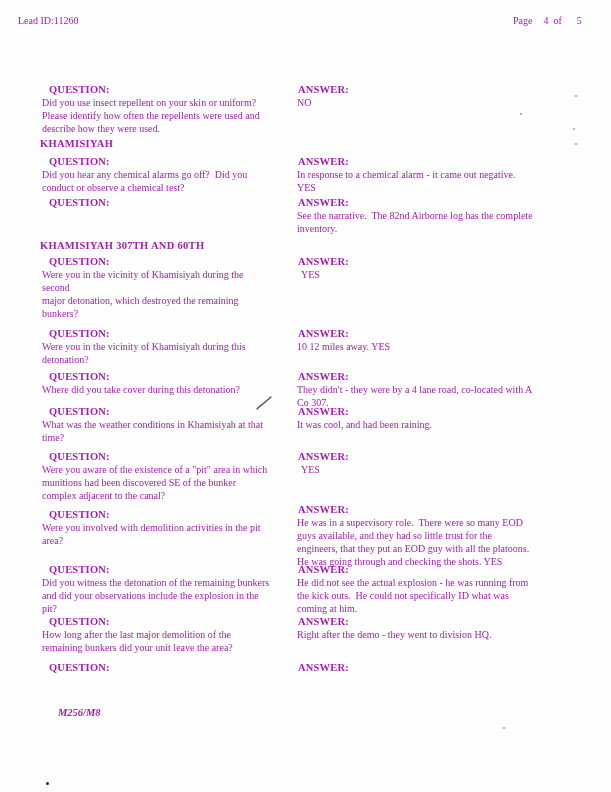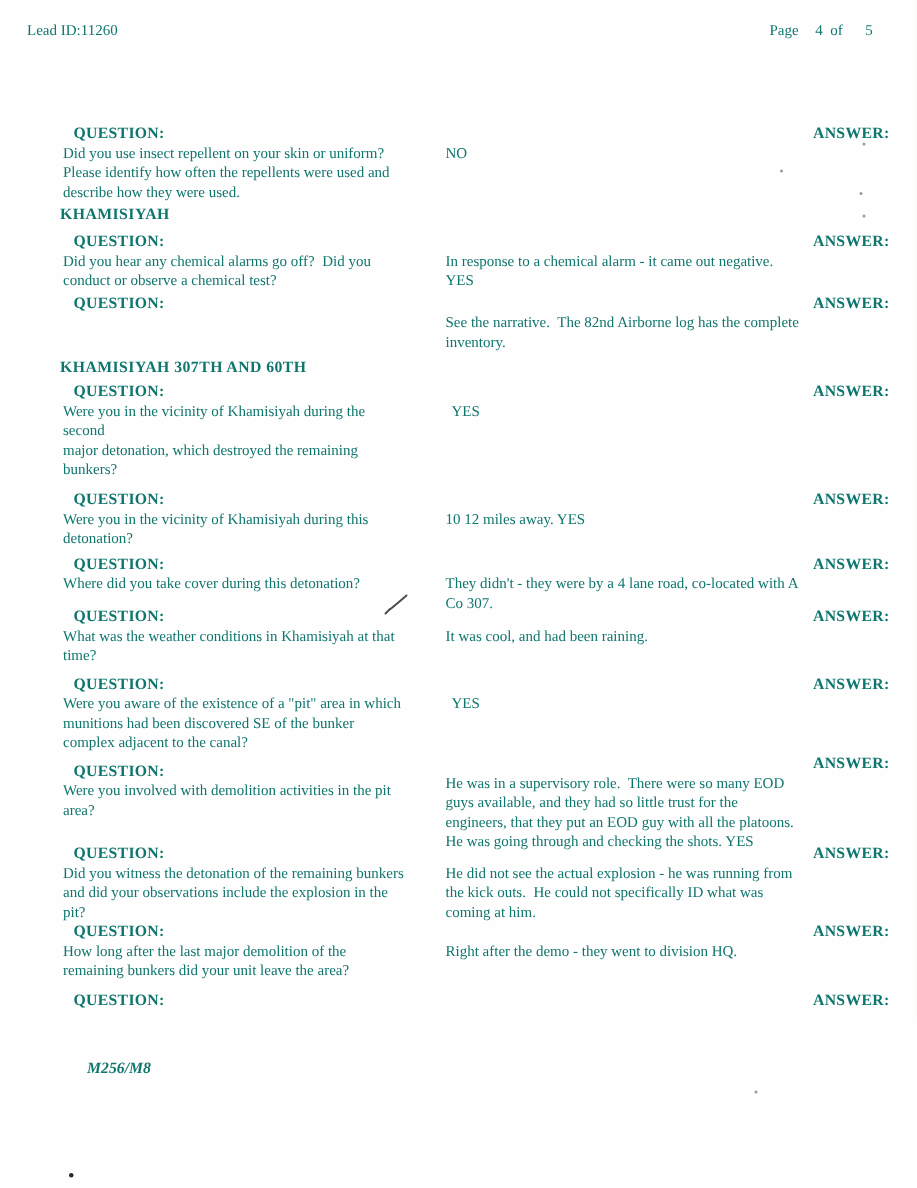--- a/index.html
+++ b/index.html
@@ -5,21 +5,21 @@
   html, body { margin: 0; padding: 0; }
   body {
     width: 611px; height: 792px;
     background: #f2f2f0;
     font-family: "Liberation Serif", serif;
   }
   .page {
     position: relative;
     width: 611px; height: 792px;
     background: #fefefe;
-    color: #0f766e;
+    color: #a21caf;
     overflow: hidden;
   }
   .hdr-left {
     position: absolute; left: 18px; top: 14px;
     font-size: 10px; line-height: 13px;
   }
   .hdr-right {
     position: absolute; left: 513px; top: 14px;
     font-size: 10px; line-height: 13px; white-space: nowrap;
   }
@@ -32,21 +32,21 @@
     font-size: 10px; line-height: 13px;
   }
   .a-col {
     position: absolute; left: 297px; width: 296px;
     font-size: 10px; line-height: 13px;
   }
   .qa-label {
     font-weight: 700; font-size: 10.5px; line-height: 13px;
     padding-left: 7px; letter-spacing: 0.2px;
   }
-  .a-col .qa-label { padding-left: 1px; text-align: right; }
+  .a-col .qa-label { padding-left: 1px; }
   .qa-text { white-space: pre; }
   .section-heading {
     position: absolute; left: 40px;
     font-weight: 700; font-size: 10.5px; line-height: 13px;
     letter-spacing: 0.3px;
   }
   .footer-heading {
     position: absolute; left: 58px; top: 706px;
     font-weight: 700; font-size: 10.5px; line-height: 13px;
     font-style: italic;

